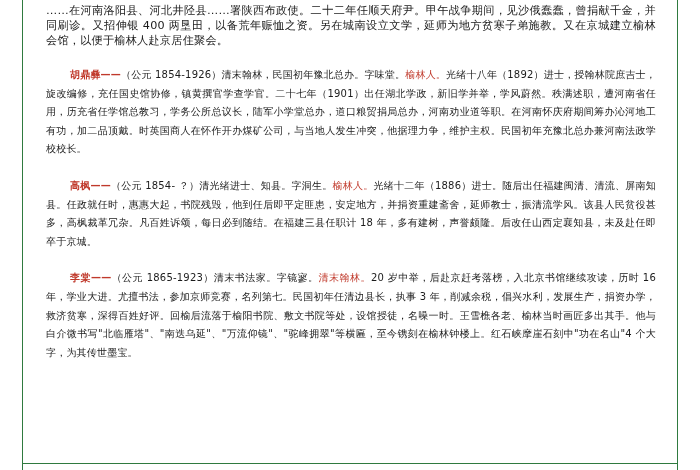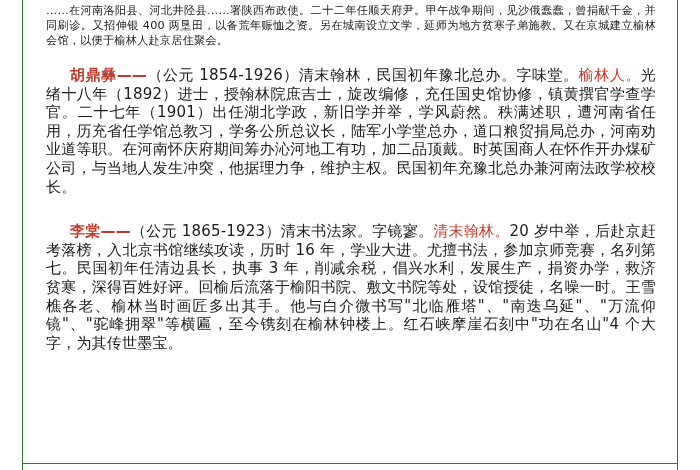--- a/index.html
+++ b/index.html
@@ -53,21 +53,21 @@
     margin: 1px 0 10px 0;
     font-size: 11.2px;
     line-height: 15px;
     color: #1b1b1b;
     text-align: justify;
     text-justify: inter-ideograph;
     letter-spacing: 0.2px;
   }
   .entry {
     margin: 0 0 10px 0;
-    font-size: 15px;
+    font-size: 10px;
     line-height: 18.6px;
     color: #1b1b1b;
     text-align: justify;
     text-justify: inter-ideograph;
     letter-spacing: 0.2px;
     text-indent: 24px;
   }
   .name {
     color: #c0392b;
     font-weight: bold;
@@ -90,19 +90,20 @@
   <div class="content">
 
     <p class="para">……在河南洛阳县、河北井陉县……署陕西布政使。二十二年任顺天府尹。甲午战争期间，见沙俄蠢蠢，曾捐献千金，并同刷诊。又招伸银 400 两垦田，以备荒年赈恤之资。另在城南设立文学，延师为地方贫寒子弟施教。又在京城建立榆林会馆，以便于榆林人赴京居住聚会。</p>
 
     <div class="gap"></div>
 
     <p class="entry"><span class="name">胡鼎彝——</span><span>（公元 1854-1926）</span><span>清末翰林，民国初年豫北总办。字味堂。</span><span class="hl">榆林人。</span><span>光绪十八年（1892）进士，授翰林院庶吉士，旋改编修，充任国史馆协修，镇黄撰官学查学官。二十七年（1901）出任湖北学政，新旧学并举，学风蔚然。秩满述职，遭河南省任用，历充省任学馆总教习，学务公所总议长，陆军小学堂总办，道口粮贸捐局总办，河南劝业道等职。在河南怀庆府期间筹办沁河地工有功，加二品顶戴。时英国商人在怀作开办煤矿公司，与当地人发生冲突，他据理力争，维护主权。民国初年充豫北总办兼河南法政学校校长。</span></p>
 
     <div class="gap"></div>
 
+    <p class="entry"><span class="name">高枫——</span><span>（公元 1854-    ？）</span><span>清光绪进士、知县。字洞生。</span><span class="hl">榆林人。</span><span>光绪十二年（1886）进士。随后出任福建闽清、清流、屏南知县。任政就任时，惠惠大起，书院残毁，他到任后即平定匪患，安定地方，并捐资重建斋舍，延师教士，振清流学风。该县人民贫役甚多，高枫裁革冗杂。凡百姓诉颂，每日必到随结。在福建三县任职计 18 年，多有建树，声誉颇隆。后改任山西定襄知县，未及赴任即卒于京城。</span></p>
 
     <div class="gap"></div>
 
     <p class="entry"><span class="name">李棠——</span><span>（公元 1865-1923）</span><span>清末书法家。字镜寥。</span><span class="hl">清末翰林。</span><span>20 岁中举，后赴京赶考落榜，入北京书馆继续攻读，历时 16 年，学业大进。尤擅书法，参加京师竞赛，名列第七。民国初年任清边县长，执事 3 年，削减余税，倡兴水利，发展生产，捐资办学，救济贫寒，深得百姓好评。回榆后流落于榆阳书院、敷文书院等处，设馆授徒，名噪一时。王雪樵各老、榆林当时画匠多出其手。他与白介微书写"北临雁塔"、"南迭乌延"、"万流仰镜"、"驼峰拥翠"等横匾，至今镌刻在榆林钟楼上。红石峡摩崖石刻中"功在名山"4 个大字，为其传世墨宝。</span></p>
 
   </div>
 </div>
 
 </body></html>

